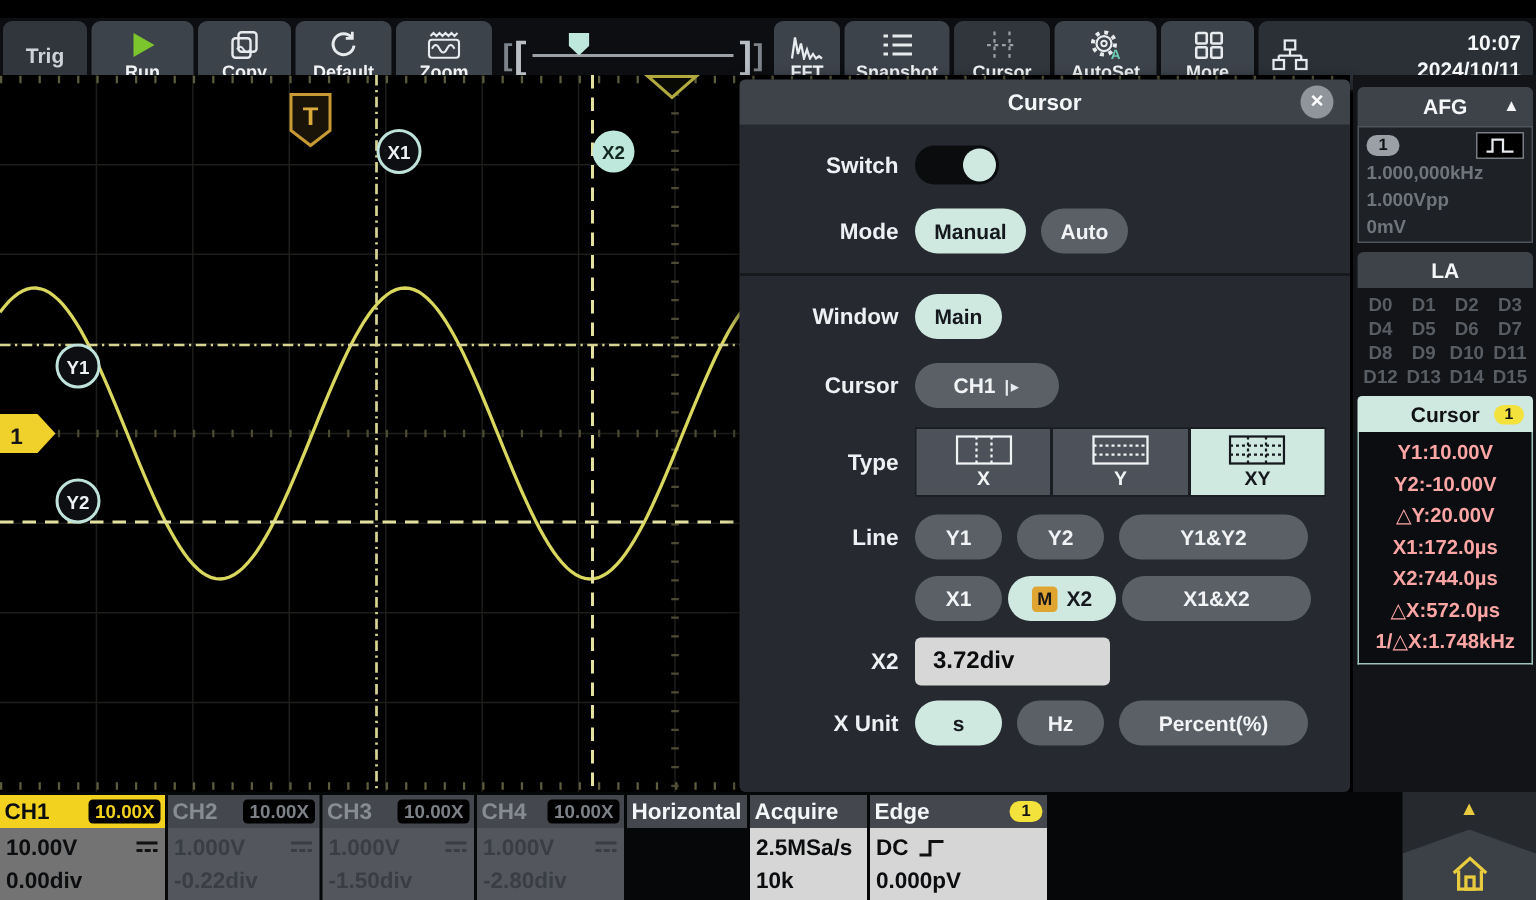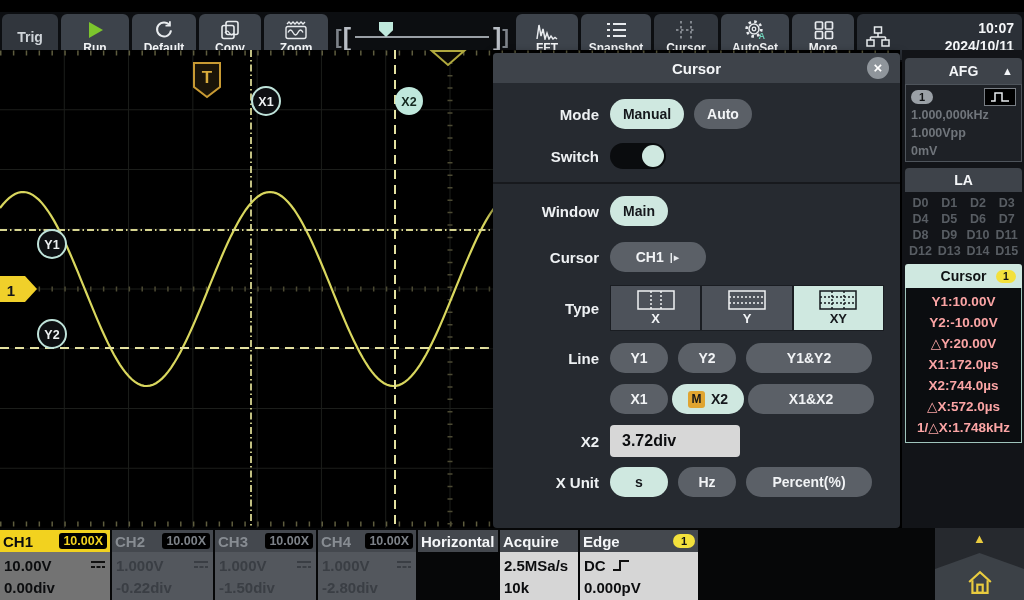--- a/index.html
+++ b/index.html
@@ -136,57 +136,57 @@
   <div id="topbar">
     <div class="trig-tile">Trig</div>
 
     <div class="tbtn" style="width:68px">
       <svg width="22" height="20">
         <polygon points="5,2 19,10 5,18" fill="#7cc52d"></polygon>
         </svg>
       <span>Run</span>
     </div>
 
-    <div class="tbtn" style="width:64px">
-      <svg width="22" height="20" viewBox="0 0 22 20" fill="none" stroke="#e8ebee" stroke-width="2">
-        <path d="M16.6 5.2 A 7 7 0 1 0 18 10.4"></path>
-        <polyline points="16.9,1.2 16.9,5.6 12.5,5.6" stroke-width="1.8"></polyline>
-        </svg>
-      <span>Default</span>
-    </div>
-
     <div class="tbtn" style="width:62px">
       <svg width="22" height="20" viewBox="0 0 22 20" fill="none" stroke="#e8ebee" stroke-width="1.6">
         <rect x="7" y="1.5" width="12" height="13" rx="2"></rect>
         <rect x="3" y="5.5" width="12" height="13" rx="2"></rect>
         <path d="M6 13 q2.2,-3.6 4.4,0 t4.4,0" stroke-width="1.3"></path>
         </svg>
       <span>Copy</span>
     </div>
 
     <div class="tbtn" style="width:64px">
+      <svg width="22" height="20" viewBox="0 0 22 20" fill="none" stroke="#e8ebee" stroke-width="2">
+        <path d="M16.6 5.2 A 7 7 0 1 0 18 10.4"></path>
+        <polyline points="16.9,1.2 16.9,5.6 12.5,5.6" stroke-width="1.8"></polyline>
+        </svg>
+      <span>Default</span>
+    </div>
+
+    <div class="tbtn" style="width:64px">
       <svg width="24" height="20" viewBox="0 0 24 20" fill="none" stroke="#e8ebee" stroke-width="1.4">
         <polyline points="3,4 5,2 7,4 9,2 11,4 13,2 15,4 17,2 19,4 21,2"></polyline>
         <rect x="2" y="6.5" width="20" height="12" rx="2"></rect>
         <path d="M4 12.5 q2.5,-5 5,0 t5,0 t5,0"></path>
         </svg>
       <span>Zoom</span>
     </div>
 
     <div class="slider-wrap">
       <span class="br-out">[</span>
       <span class="br-in">[</span>
       <div class="slide-track">
         <div class="slide-thumb"></div>
       </div>
       <span class="br-in">]</span>
       <span class="br-out">]</span>
     </div>
 
-    <div class="tbtn" style="width:62px">
+    <div class="tbtn" style="width:44px">
       <svg width="22" height="20" viewBox="0 0 22 20" fill="none" stroke="#e8ebee" stroke-width="1.5">
         <polyline points="1,19 3,5 5,16 7,9 9,19 11,13 13,19 15,16 17,19 19,17.5 21,19"></polyline>
         </svg>
       <span>FFT</span>
     </div>
 
     <div class="tbtn" style="width:70px">
       <svg width="22" height="20" viewBox="0 0 22 20" fill="#e8ebee">
         <rect x="2" y="3" width="3" height="2"></rect>
           <rect x="8" y="3" width="13" height="2"></rect>
@@ -298,31 +298,31 @@
     <polygon points="0,226 25,226 37,239 25,252 0,252" fill="#f0d02a"></polygon>
     <text x="11" y="246" text-anchor="middle" font-size="15" font-weight="bold" fill="#14161a">1</text>
   </svg>
 
   <div id="dialog">
     <div id="dialog-header">
       <div id="dialog-title">Cursor</div>
       <div class="close-btn">×</div>
     </div>
 
+    <div class="drow" style="margin-top:14px">
+      <div class="dlabel">Switch</div>
+      <div class="toggle on">
+          <div class="knob"></div>
+        </div>
+    </div>
+
     <div class="drow" style="margin-top:16px">
       <div class="dlabel">Mode</div>
       <div class="pill sel" style="width:74px">Manual</div>
       <div class="pill" style="width:58px;margin-left:10px">Auto</div>
-    </div>
-
-    <div class="drow" style="margin-top:14px">
-      <div class="dlabel">Switch</div>
-      <div class="toggle on">
-          <div class="knob"></div>
-        </div>
     </div>
 
     <div class="sep"></div>
 
     <div class="drow" style="margin-top:12px">
       <div class="dlabel">Window</div>
       <div class="pill sel" style="width:58px">Main</div>
     </div>
 
 

